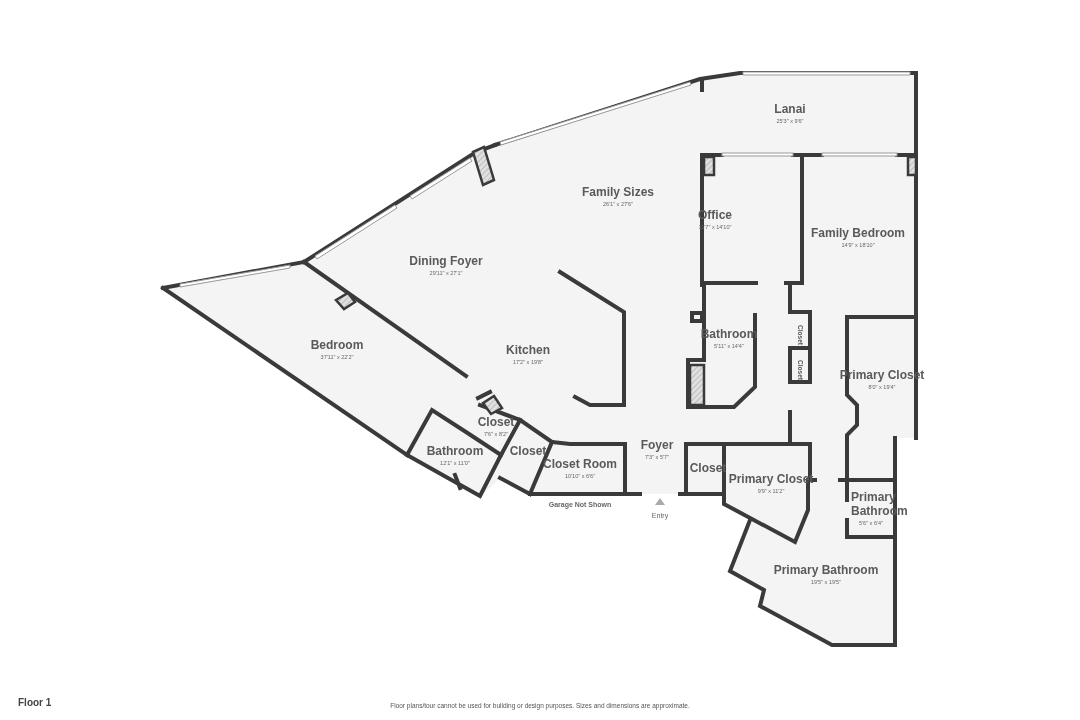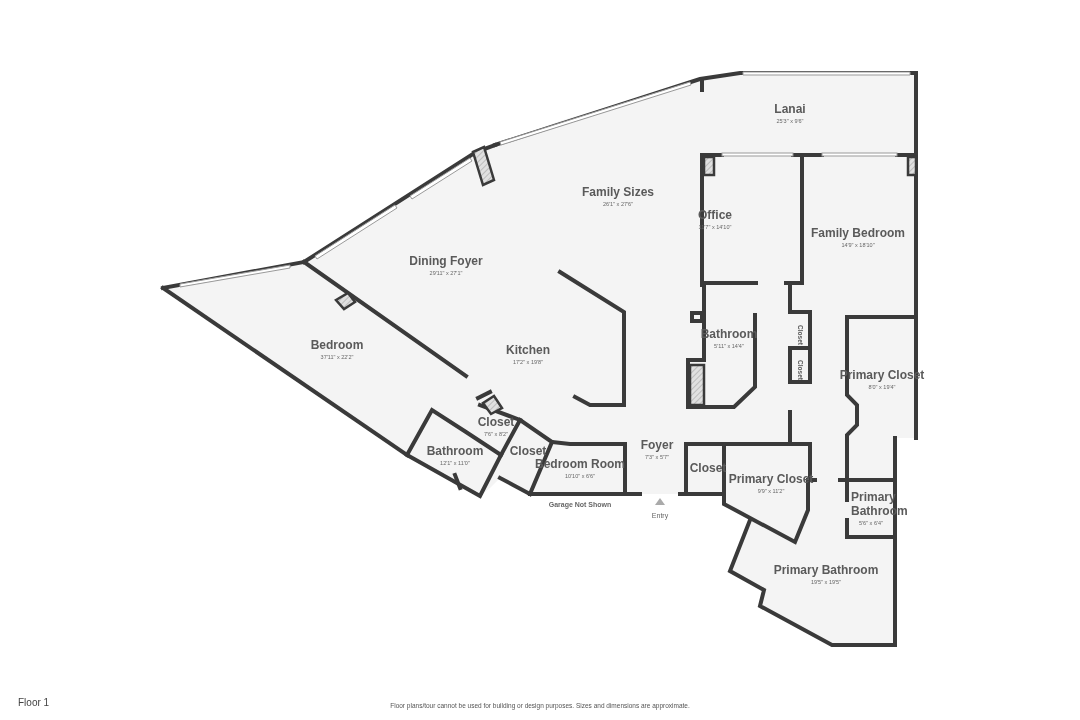--- a/index.html
+++ b/index.html
@@ -3,21 +3,21 @@
   <meta charset="utf-8">
   <style>
     html, body { margin:0; padding:0; background:#ffffff; }
     body { width:1080px; height:720px; position:relative; overflow:hidden; font-family:"Liberation Sans", sans-serif; }
     #plan { position:absolute; left:0; top:0; width:1080px; height:720px; }
     .lbl { position:absolute; transform:translate(-50%,-50%); text-align:center; color:#555; white-space:nowrap; line-height:1.15; }
     .lbl .n { font-size:12px; font-weight:bold; color:#5a5a5a; display:block; }
     .lbl .d { font-size:5.5px; color:#666; display:block; margin-top:1px; }
     .vert { transform:translate(-50%,-50%) rotate(90deg); }
     .vert .n { font-size:6.5px; }
-    .floor-label { position:absolute; left:18px; top:697px; font-size:10px; font-weight:normal; color:#444; }
+    .floor-label { position:absolute; left:18px; top:697px; font-size:10px; font-weight:bold; color:#444; }
     .disclaimer { position:absolute; left:540px; top:705px; transform:translate(-50%,-50%); font-size:6.5px; color:#555; white-space:nowrap; }
     .note { position:absolute; transform:translate(-50%,-50%); font-size:7px; font-weight:bold; color:#666; white-space:nowrap; }
   </style>
 </head>
 <body>
 
 <svg id="plan" viewBox="0 0 1080 720" xmlns="http://www.w3.org/2000/svg">
 
   <g fill="#f4f4f4" stroke="none">
     <polygon points="163,288 304,262 476,152 560,121 700,79 740,73 916,73 916,317 916,438 895,438 895,537 895,645 832,645 760,606 764,590 730,571 750,520 724,504 724,494 680,494 625,494 530,494 500,478 490,488 480,496 407,455 163,288"></polygon>
@@ -160,21 +160,21 @@
   <span class="d">7'6" x 8'2"</span>
 </div>
 <div class="lbl" style="left:455px;top:456px">
   <span class="n">Bathroom</span>
   <span class="d">12'1" x 11'0"</span>
 </div>
 <div class="lbl" style="left:528px;top:452px">
   <span class="n">Closet</span>
 </div>
 <div class="lbl" style="left:580px;top:469px">
-  <span class="n">Bedroom Room</span>
+  <span class="n">Closet Room</span>
   <span class="d">10'10" x 6'6"</span>
 </div>
 <div class="lbl" style="left:657px;top:450px">
   <span class="n">Foyer</span>
   <span class="d">7'3" x 5'7"</span>
 </div>
 <div class="lbl" style="left:708px;top:469px">
   <span class="n">Closet</span>
 </div>
 <div class="lbl" style="left:771px;top:484px">

